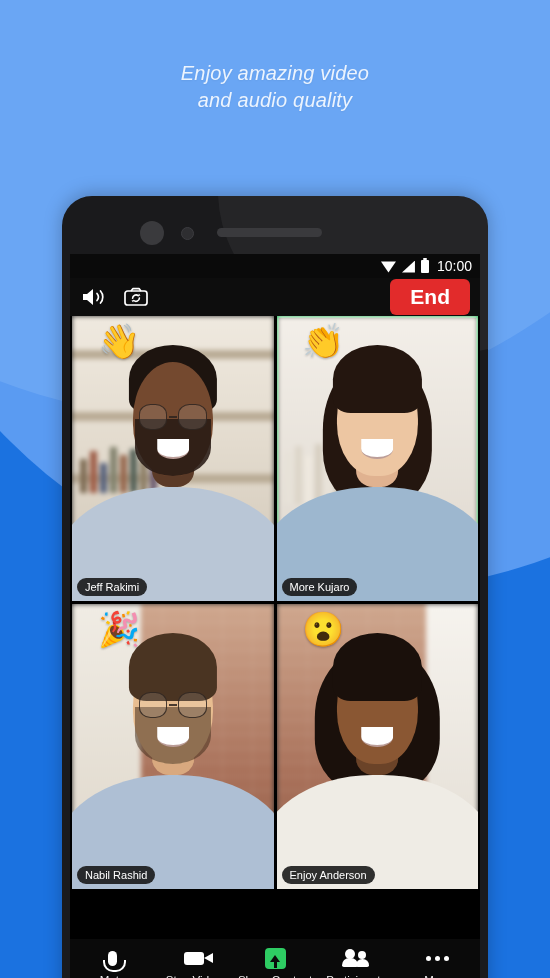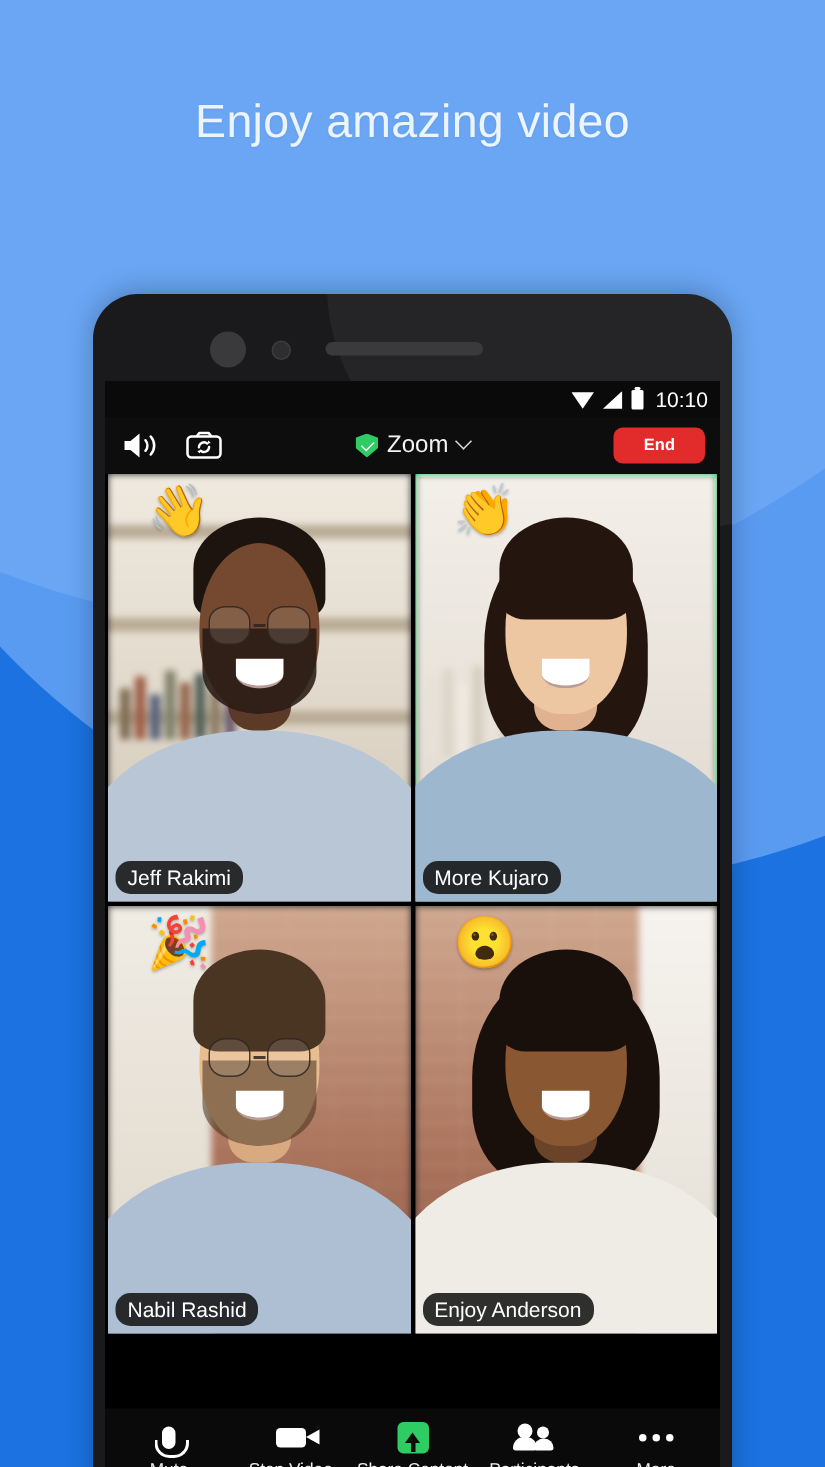--- a/index.html
+++ b/index.html
@@ -30,25 +30,26 @@
     border-radius:50%;
     background:#79AFF6;
     opacity:.55;
     pointer-events:none;
   }
   
   .headline {
     position:absolute; top:60px; left:0; width:550px;
     text-align:center;
     color:#ECF4FE;
-    font-size:31px;
+    font-size:20px;
     font-weight:400;
     line-height:1.35;
     letter-spacing:.2px;
     text-shadow:0 1px 2px rgba(0,0,0,.06);
+    font-style:italic;
   }
   .headline .l2 { display:block; }
 
   
   .phone {
     position:absolute;
     left:62px; top:196px;
     width:426px; height:800px;
     background:#1a1a1c;
     border-radius:30px 30px 0 0;
@@ -154,21 +155,21 @@
   .chev {
     width:8px; height:8px;
     border-right:1.8px solid #dcdcdc;
     border-bottom:1.8px solid #dcdcdc;
     transform:rotate(45deg) translate(-2px,-2px);
   }
   .end-btn {
     margin-left:auto;
     background:#E22B2B;
     color:#fff;
-    font-size:11px; font-weight:bold;
+    font-size:21px; font-weight:bold;
     border:none; border-radius:6px;
     padding:6px 20px;
     cursor:pointer;
     z-index:2;
   }
 
   
   .grid {
     display:grid;
     grid-template-columns:1fr 1fr;
@@ -181,21 +182,21 @@
   .tile {
     position:relative;
     overflow:hidden;
     background:#2b2b2b;
   }
   .tile.active { outline:2px solid #12B350; outline-offset:-2px; }
   .tile-name {
     position:absolute; left:5px; bottom:5px;
     background:rgba(20,20,20,.88);
     color:#fff;
-    font-size:14px;
+    font-size:11px;
     padding:3px 8px;
     border-radius:10px;
     white-space:nowrap;
     z-index:4;
   }
   .emoji {
     position:absolute;
     top:8px; left:26px;
     font-size:34px;
     line-height:1;
@@ -352,64 +353,60 @@
 </head>
 <body>
 
 <div id="stage">
 
   <div class="swoosh"></div>
   <div class="swoosh2"></div>
 
   <div class="headline">
     <span>Enjoy amazing video</span>
+    <span class="l2">and audio quality</span>
   </div>
 
   <div class="phone">
     <div class="phone-gloss"></div>
 
     <div class="bezel-top">
       <div class="cam-main"></div>
       <div class="cam-sensor"></div>
       <div class="earpiece"></div>
     </div>
 
     <div class="screen">
 
       <div class="statusbar">
         <div class="sb-icons">
           <span class="ico-wifi"></span>
           <span class="ico-signal"></span>
           <span class="ico-batt"></span>
         </div>
-        <span class="sb-time">10:10</span>
+        <span class="sb-time">10:00</span>
       </div>
 
       <div class="topbar">
         <span class="tb-icon">
           <svg width="28" height="24" viewBox="0 0 28 24" fill="none">
             <path d="M3 9h4l6-5v16l-6-5H3z" fill="#fff"></path>
             <path d="M17 8.5a5.5 5.5 0 010 7" stroke="#fff" stroke-width="1.7" stroke-linecap="round"></path>
             <path d="M20.5 6a9 9 0 010 12" stroke="#fff" stroke-width="1.7" stroke-linecap="round"></path>
           </svg>
         </span>
         <span class="tb-icon">
           <svg width="28" height="24" viewBox="0 0 28 24" fill="none">
             <rect x="3" y="6" width="22" height="14" rx="2.6" stroke="#fff" stroke-width="1.7"></rect>
             <path d="M9 6l2-2.4h6L19 6" stroke="#fff" stroke-width="1.7" stroke-linejoin="round"></path>
             <path d="M10.6 13.2a3.4 3.4 0 015.6-2.5M17.4 13a3.4 3.4 0 01-5.6 2.5" stroke="#fff" stroke-width="1.6" stroke-linecap="round"></path>
             <path d="M16.9 8.6l-.7 2.3 2.3-.5M11.1 17.4l.7-2.3-2.3.5" fill="#fff"></path>
           </svg>
         </span>
 
-        <div class="meet-label">
-          <span class="shield"></span>
-          <span class="meet-name">Zoom</span>
-          <span class="chev"></span>
-        </div>
 
         <button class="end-btn">End</button>
       </div>
 
       <div class="grid">
 
         <div class="tile">
           <div class="blurlayer">
             <div class="bg-shelf"></div>
             <div class="books">

